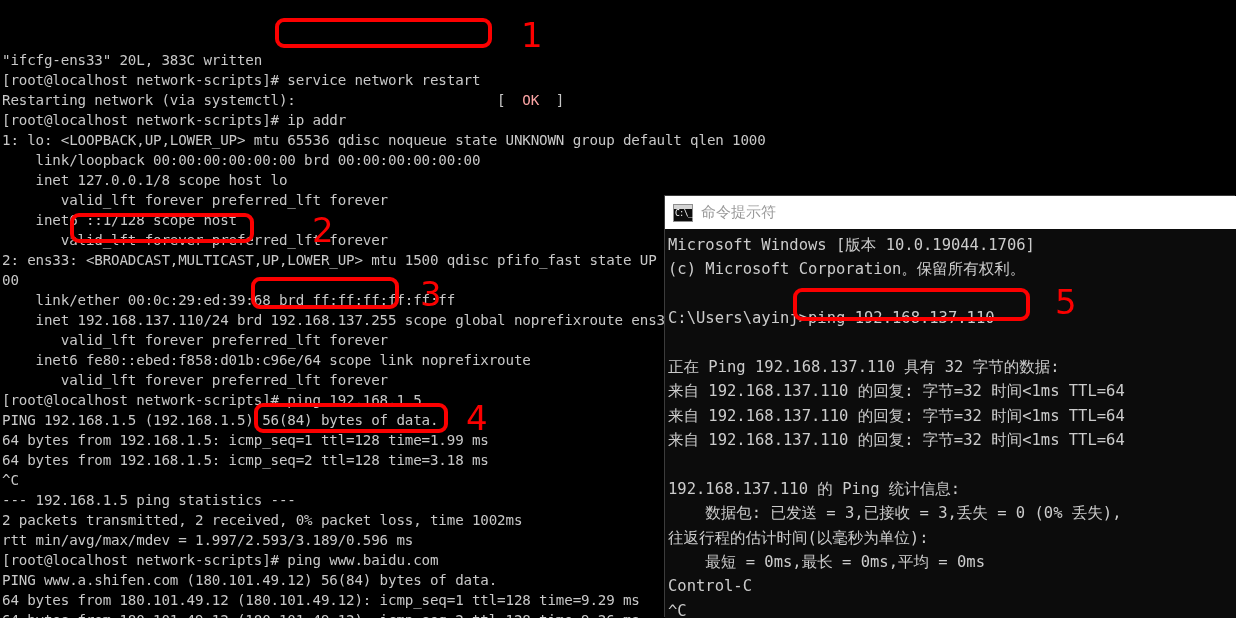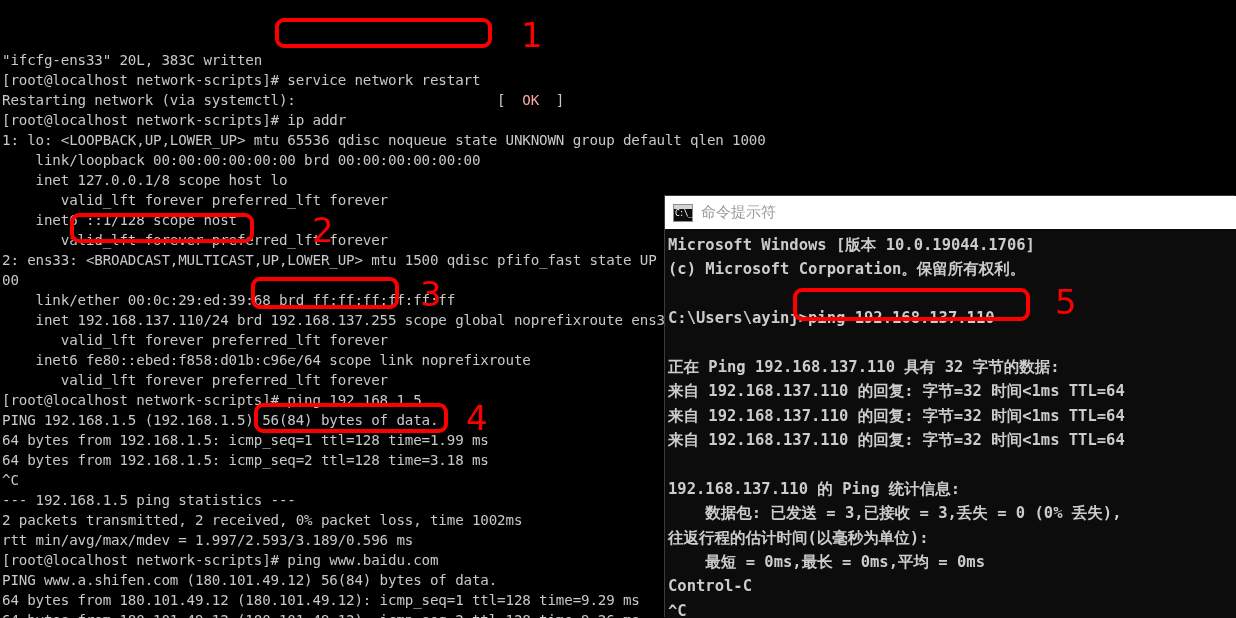--- a/index.html
+++ b/index.html
@@ -86,21 +86,21 @@
   }
   #cmd-body {
     color: #cccccc;
     font-family: "DejaVu Sans Mono", "Liberation Mono", monospace;
     font-size: 15.5px;
     line-height: 24.4px;
     padding: 4px 0 0 3px;
     white-space: pre;
     letter-spacing: 0px;
   }
-  #cmd-body .line { height: 24.4px; font-weight: bold; }
+  #cmd-body .line { height: 24.4px; }
 
   
   .annot-box {
     position: absolute;
     border: 4px solid #fc0000;
     border-radius: 9px;
     box-sizing: border-box;
     pointer-events: none;
   }
   .annot-num {

